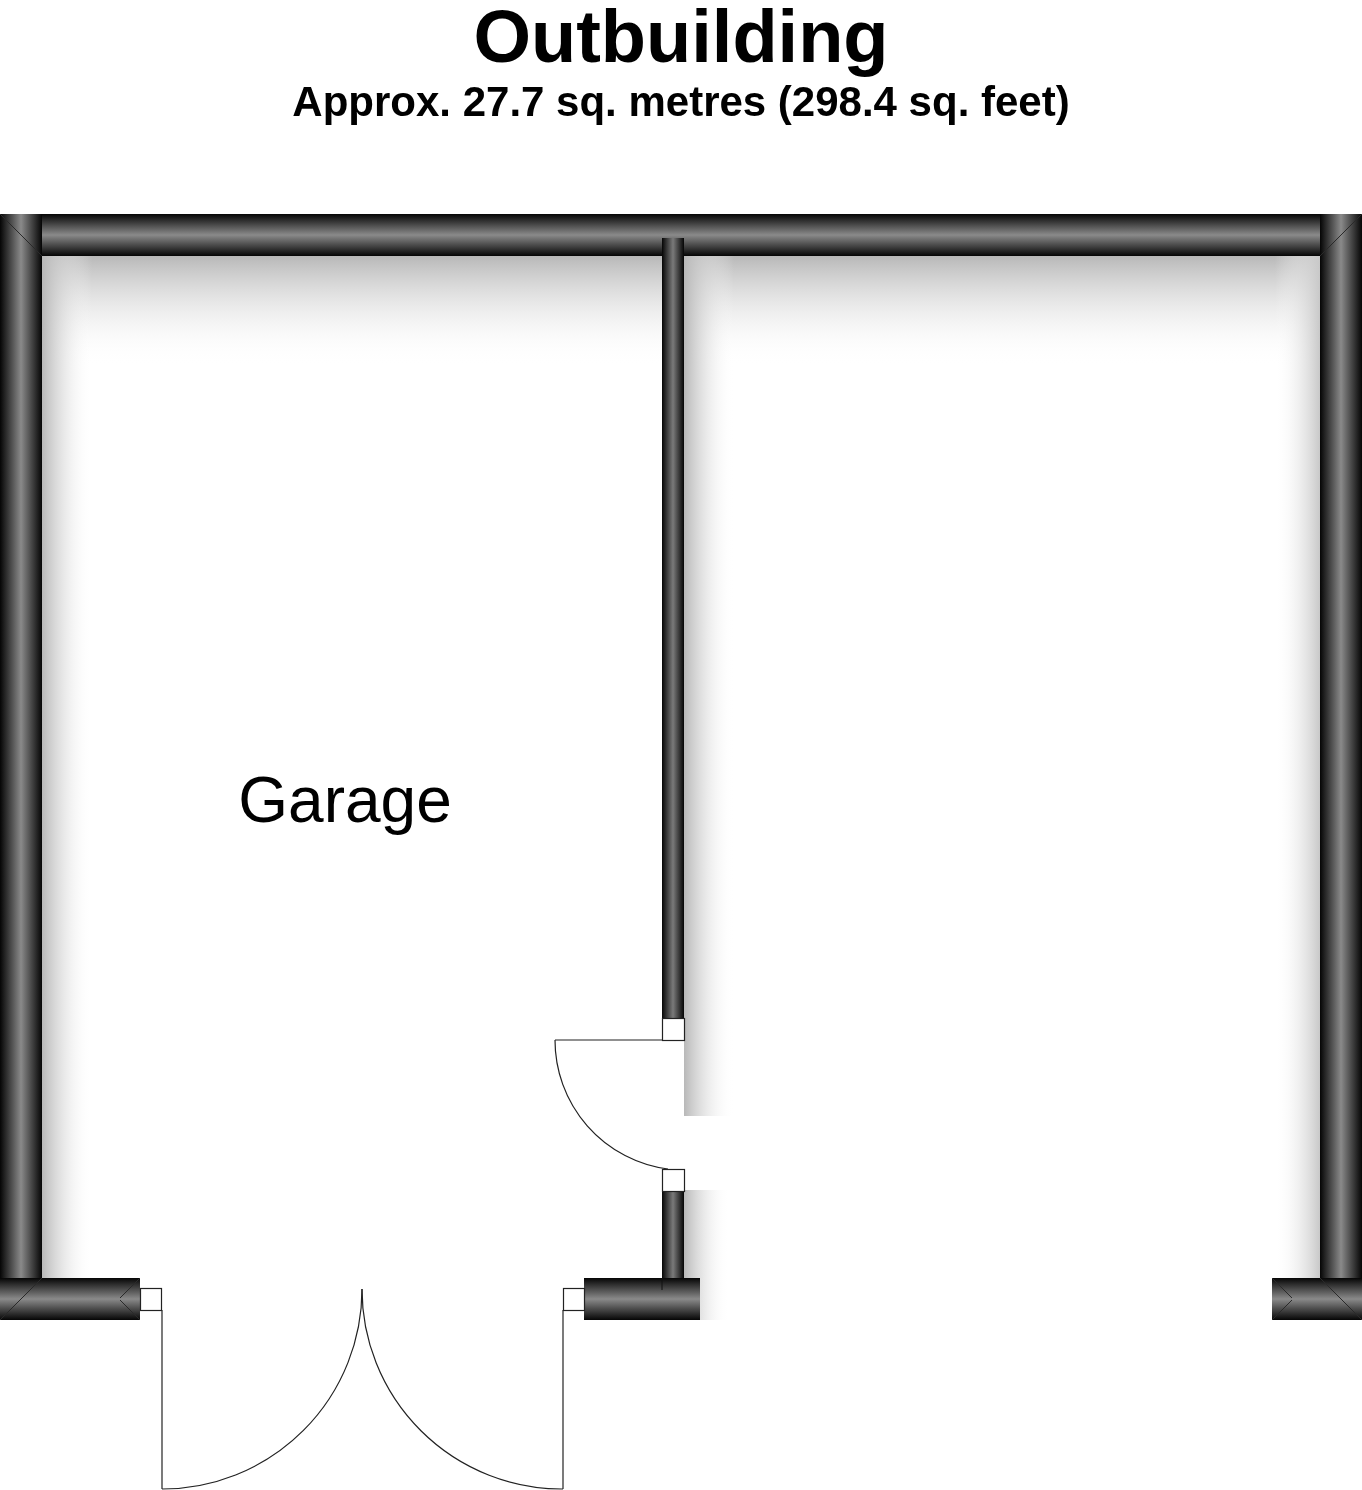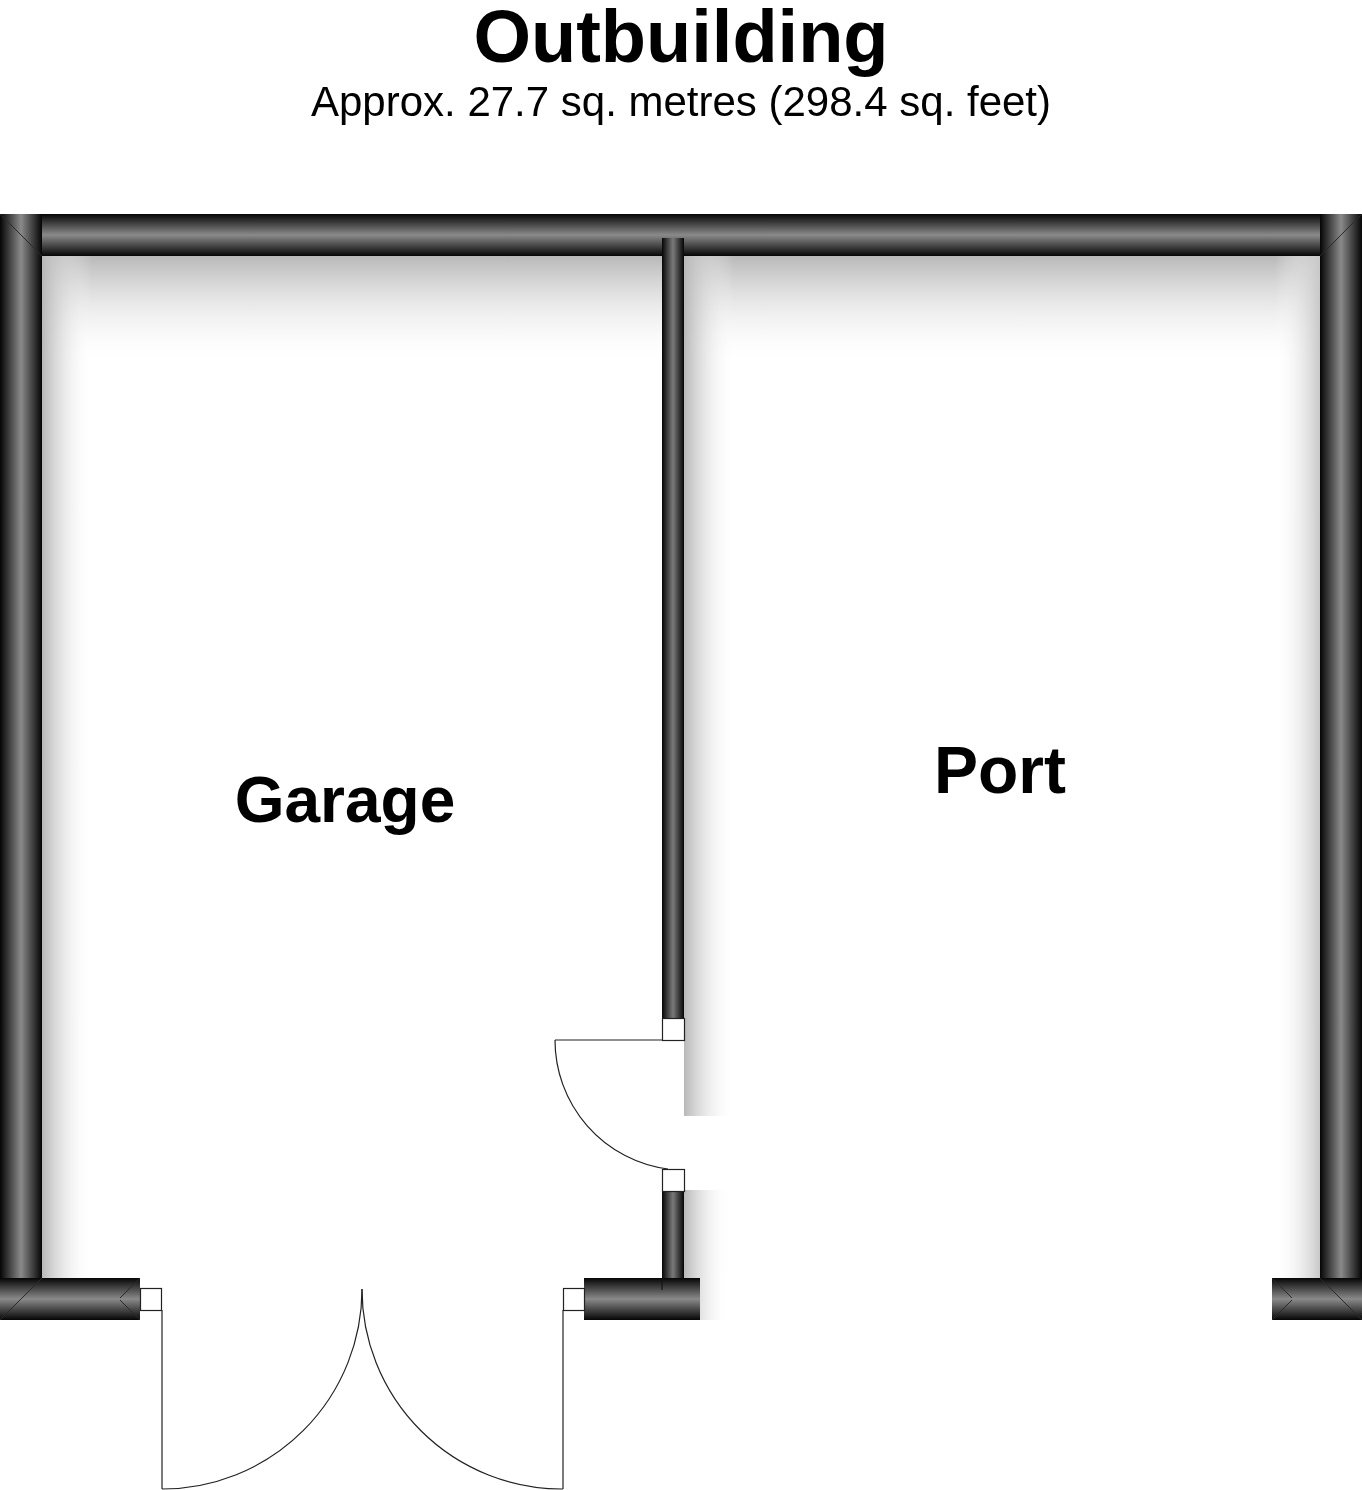--- a/index.html
+++ b/index.html
@@ -6,23 +6,24 @@
   body { width: 1362px; height: 1490px; position: relative; overflow: hidden; font-family: "Liberation Sans", sans-serif; }
   .title {
     position: absolute; left: 0; width: 1362px; top: -6px;
     text-align: center; font-weight: bold; font-size: 74px; color: #000;
     font-family: "Liberation Sans", sans-serif;
   }
   .subtitle {
     position: absolute; left: 0; width: 1362px; top: 78px;
     text-align: center; font-size: 42px; color: #000;
     font-family: "Liberation Sans", sans-serif;
+    font-weight: bold;
   }
   .room-label {
-    position: absolute; font-weight: bold; color: #000;
+    position: absolute; font-weight: normal; color: #000;
     text-align: center; line-height: 1.0;
     font-family: "Liberation Sans", sans-serif;
   }
   .garage-label { left: 200px; width: 290px; top: 768px; font-size: 64px; }
   .carport-label { left: 880px; width: 240px; top: 735px; font-size: 66px; line-height: 70px; }
   .carport-label span { display: block; }
   svg.plan { position: absolute; left: 0; top: 0; }
 </style>
 </head>
 <body>
@@ -121,14 +122,13 @@
   <g fill="none" stroke="#222" stroke-width="1.2">
     <line x1="162" y1="1310" x2="162" y2="1489"></line>
     <line x1="563" y1="1310" x2="563" y2="1489"></line>
     <path d="M 162 1489 A 200 200 0 0 0 362 1289"></path>
     <path d="M 563 1489 A 200 200 0 0 1 362 1289"></path>
   </g>
 </svg>
 
 <div class="room-label garage-label">Garage</div>
 <div class="room-label carport-label">
-  <span>Port</span>
 </div>
 
 </body></html>

